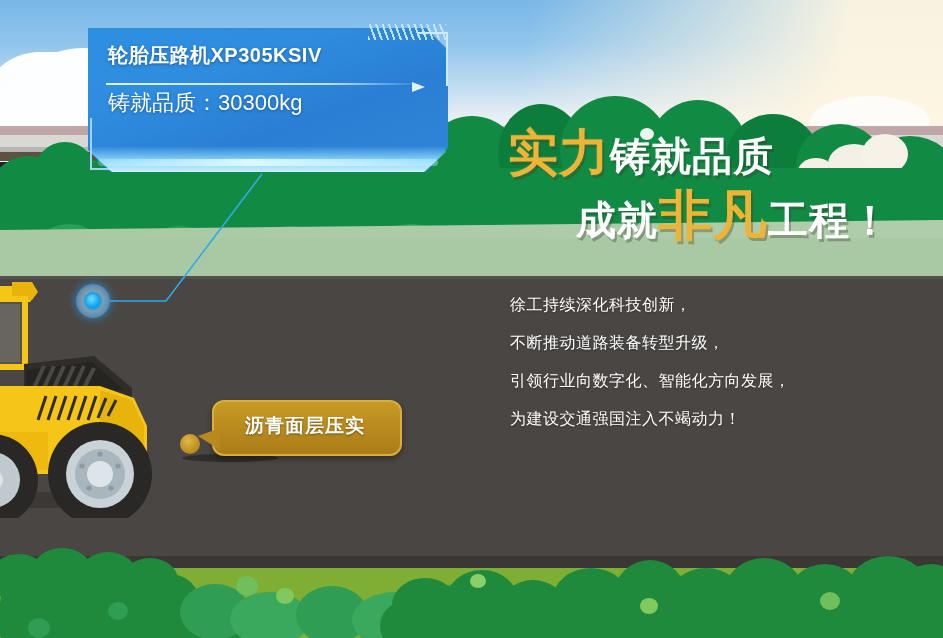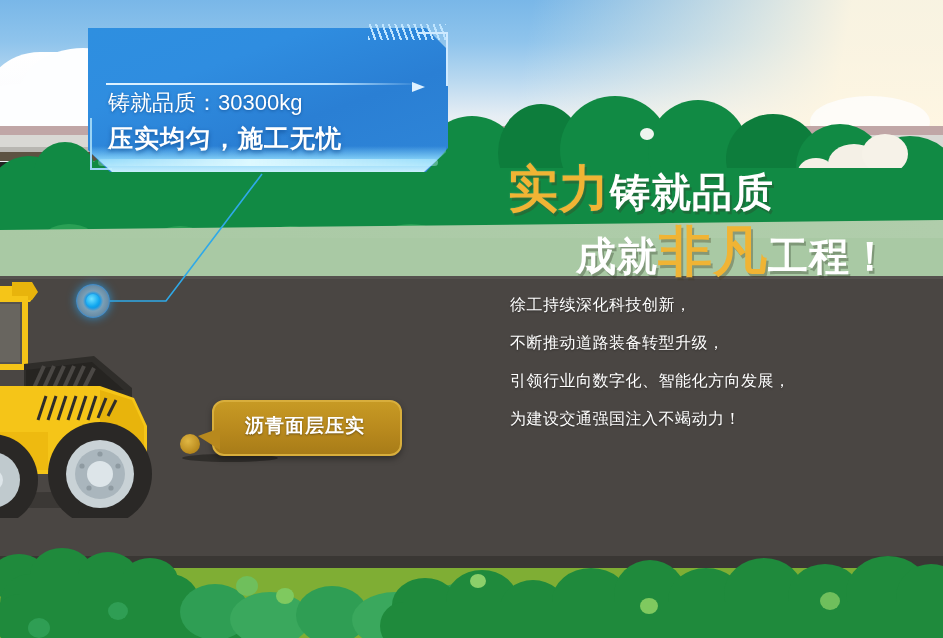--- a/index.html
+++ b/index.html
@@ -84,21 +84,21 @@
 
   
   #dot{left:76px;top:284px;width:34px;height:34px;border-radius:50%;
     background:radial-gradient(circle at 50% 50%, #24c3ff 0%, #1b9ae6 30%, #7a9fb6 42%, #6b8ea6 62%, #2f8ad4 72%, #2f8ad4 100%);
     box-shadow:0 0 10px rgba(40,160,235,.8);}
   #dotin{left:86px;top:294px;width:14px;height:14px;border-radius:50%;
     background:radial-gradient(circle at 40% 35%,#6fe0ff,#12a8f0 60%,#0a86d0);}
 
   
   #headline{left:500px;top:128px;width:420px;}
-  .hl-row{white-space:nowrap;line-height:1;margin-top:36px;}
+  .hl-row{white-space:nowrap;line-height:1;}
   #hl1{position:absolute;left:8px;top:0;}
   #hl2{position:absolute;left:76px;top:60px;}
   .hl-gold{font-size:50px;font-weight:bold;color:#f0b434;letter-spacing:1px;
     text-shadow:2px 3px 0 rgba(70,60,30,.35), 0 0 2px rgba(255,255,255,.25);}
   .hl-white{font-size:40px;font-weight:bold;color:#ffffff;letter-spacing:1px;
     text-shadow:2px 3px 0 rgba(50,60,40,.35);}
   .hl-gold2{font-size:54px;font-weight:bold;color:#f0b434;letter-spacing:1px;
     text-shadow:2px 3px 0 rgba(70,60,30,.35);}
 
   
@@ -269,22 +269,22 @@
 
   <div class="abs" id="panel">
     <div class="abs" id="panelbg"></div>
     <div class="abs" id="hatch"></div>
     <div class="abs" id="bracketR"></div>
     <div class="abs" id="bracketL"></div>
     <div class="abs" id="arrow"></div>
     <div class="abs" id="titlerule"></div>
     <div class="abs" id="panelglow"></div>
     <div class="abs" id="panelglow2"></div>
+    <div class="abs" id="p-title">轮胎压路机XP305KSIV</div>
     <div class="abs" id="p-spec">铸就品质：30300kg</div>
-    <div class="abs" id="p-slogan">压实均匀，施工无忧</div>
   </div>
 
   <div class="abs" id="headline">
     <div class="hl-row" id="hl1">
       <span class="hl-gold">实力</span><span class="hl-white">铸就品质</span>
     </div>
     <div class="hl-row" id="hl2">
       <span class="hl-white">成就</span><span class="hl-gold2">非凡</span><span class="hl-white">工程！</span>
     </div>
   </div>

